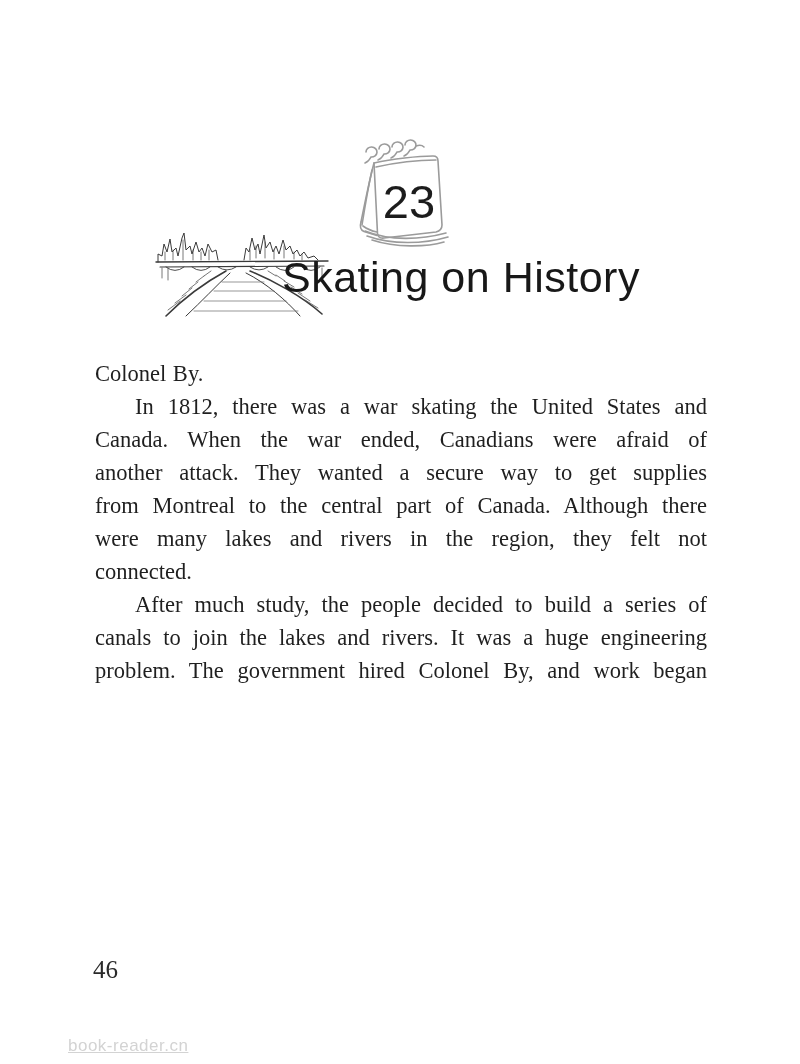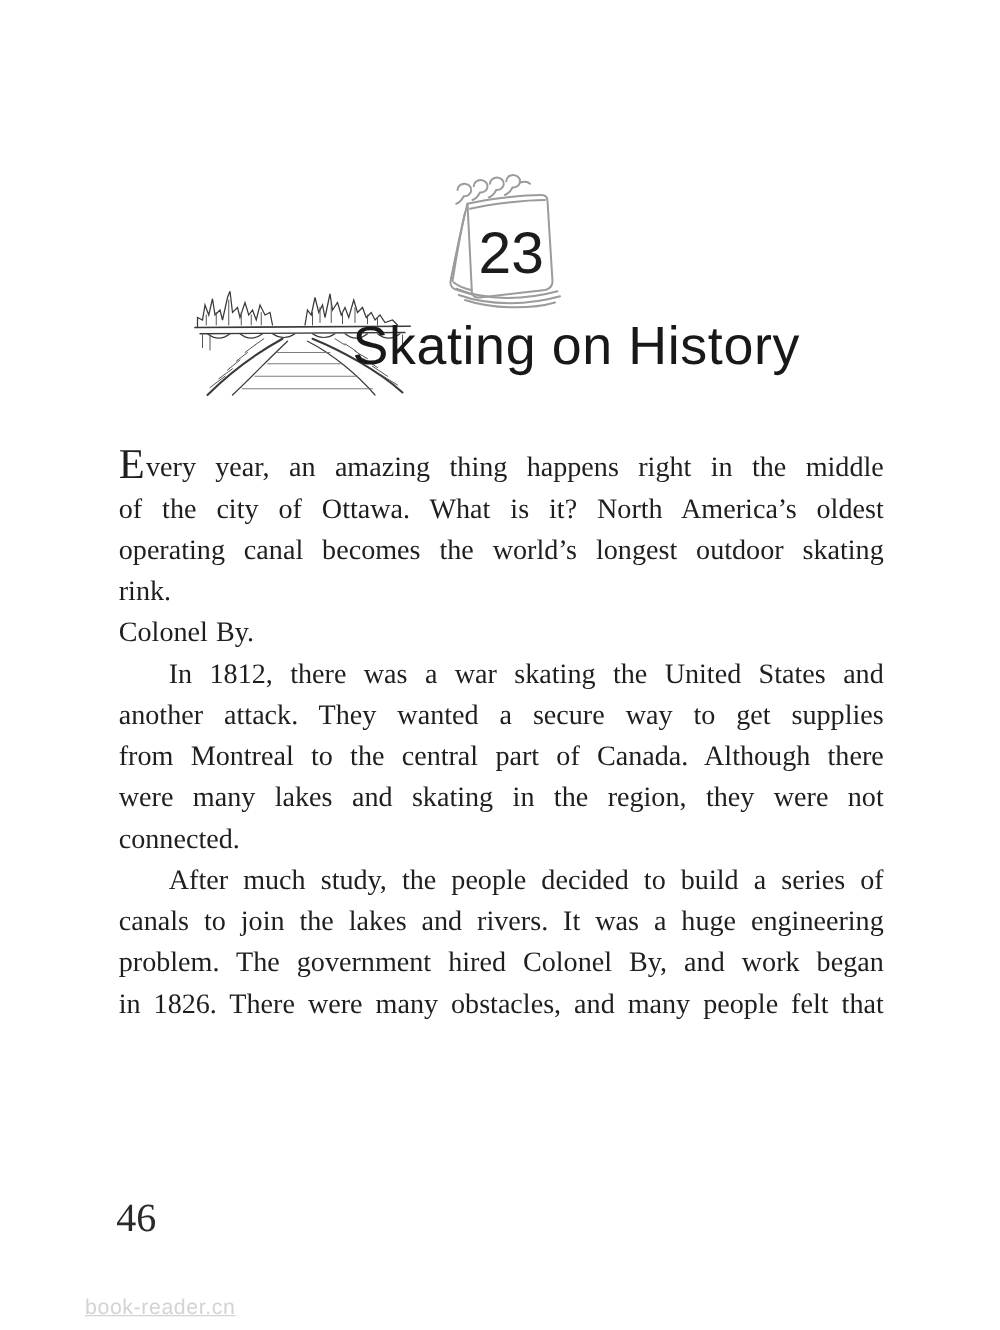--- a/index.html
+++ b/index.html
@@ -26,21 +26,21 @@
     height:33px;line-height:33px;font-size:22.5px;overflow:hidden;
     text-align:justify;text-align-last:justify;word-spacing:1px;
   }
   .line.last{text-align-last:left;}
   .line.indent{padding-left:40px;}
   .dropcap{
     font-size:34px;line-height:0;vertical-align:-1px;letter-spacing:1px;
   }
 
   .page-number{
-    position:absolute;left:93px;top:956px;font-size:32px;color:#2a2a2a;
+    position:absolute;left:93px;top:956px;font-size:25px;color:#2a2a2a;
   }
   .watermark{
     position:absolute;left:68px;top:1036px;
     font-family:"Liberation Sans", sans-serif;
     font-size:17px;letter-spacing:0.5px;color:#d3d3d3;text-decoration:underline;
   }
 </style>
 </head>
 <body>
 
@@ -95,40 +95,34 @@
       <path d="M70,56 L112,56 M62,65 L122,65 M52,75 L134,75 M42,85 L146,85" stroke="#6a6a6a" stroke-width="0.7"></path>
 
       <path d="M10,42 l0,10 M16,42 l0,12 M164,42 l0,12 M170,42 l0,10" stroke="#555" stroke-width="0.8"></path>
     </g>
   </svg>
 
   <h1 class="chapter-title">Skating on History</h1>
 
   <div class="body-text">
       <div class="para">
-        <div class="line"><span class="dropcap">E</span>very year, an amazing thing happens right in the middle</div>
-        <div class="line">of the city of Ottawa. What is it? North America’s oldest</div>
-        <div class="line">operating canal becomes the world’s longest outdoor skating</div>
-        <div class="line last">rink.</div>
-      </div>
-      <div class="para">
         <div class="line last">Colonel By.</div>
       </div>
       <div class="para">
         <div class="line indent">In 1812, there was a war skating the United States and</div>
+        <div class="line">Canada. When the war ended, Canadians were afraid of</div>
         <div class="line">another attack. They wanted a secure way to get supplies</div>
         <div class="line">from Montreal to the central part of Canada. Although there</div>
-        <div class="line">were many lakes and skating in the region, they were not</div>
+        <div class="line">were many lakes and rivers in the region, they felt not</div>
         <div class="line last">connected.</div>
       </div>
       <div class="para">
         <div class="line indent">After much study, the people decided to build a series of</div>
         <div class="line">canals to join the lakes and rivers. It was a huge engineering</div>
         <div class="line">problem. The government hired Colonel By, and work began</div>
-        <div class="line">in 1826. There were many obstacles, and many people felt that</div>
       </div>
     </div>
 
   <div class="page-number">46</div>
 
   <div class="watermark">book-reader.cn</div>
 
 </div>
 
 </body></html>

